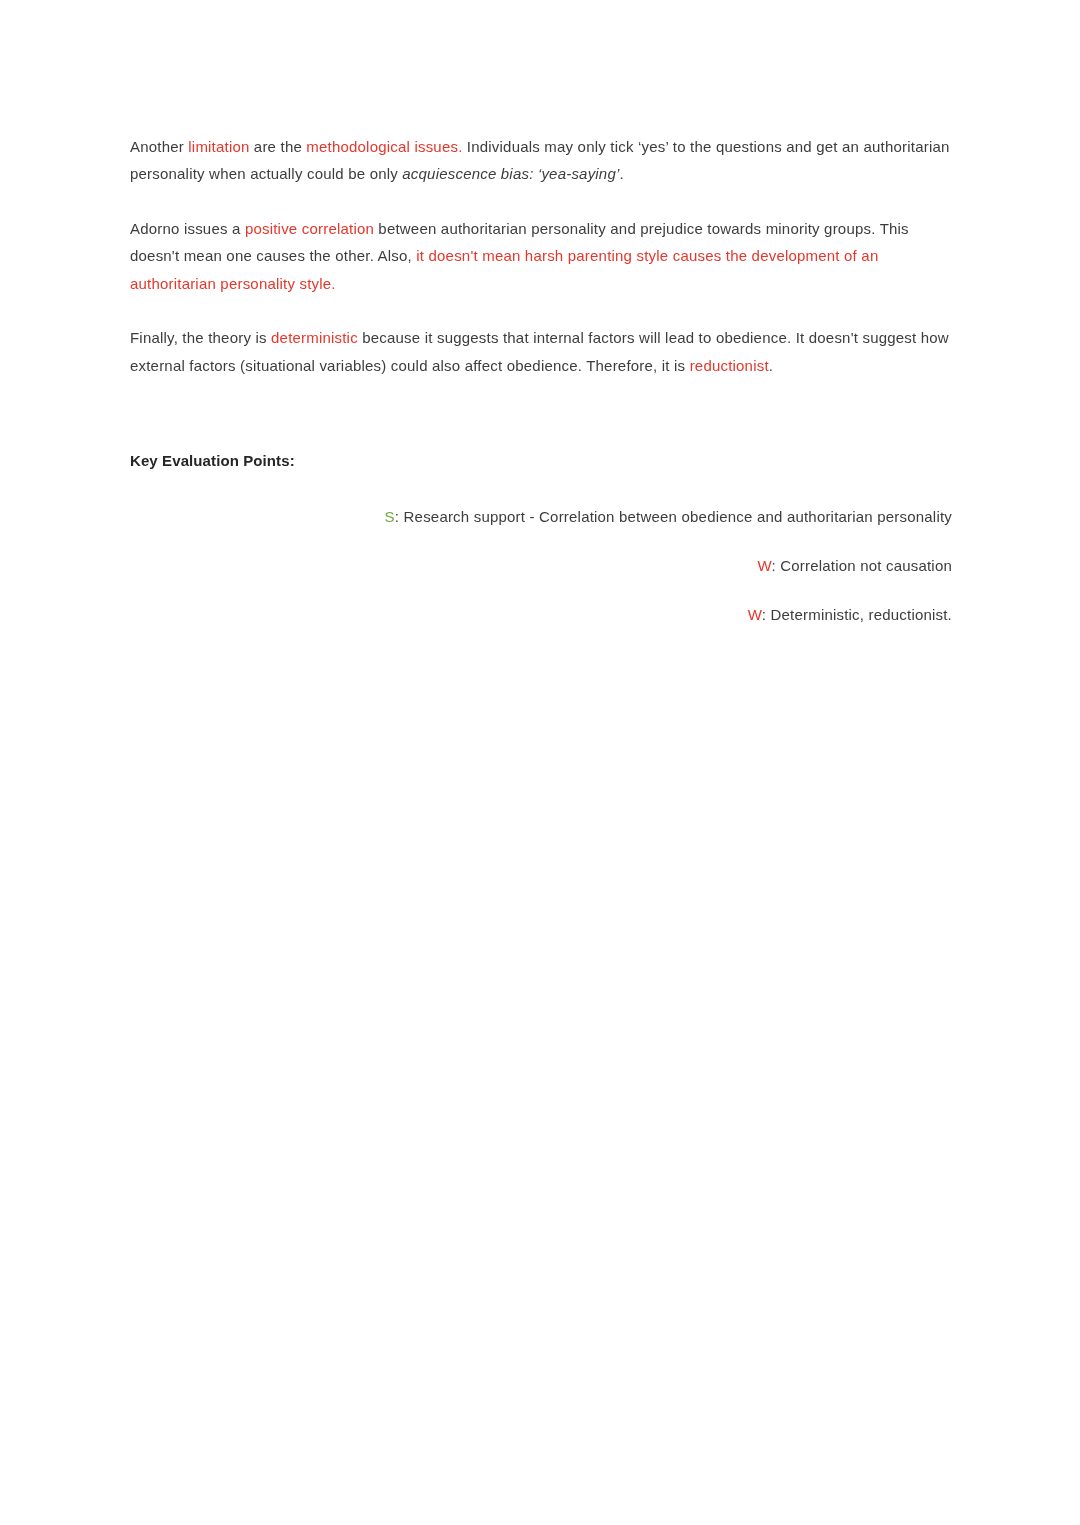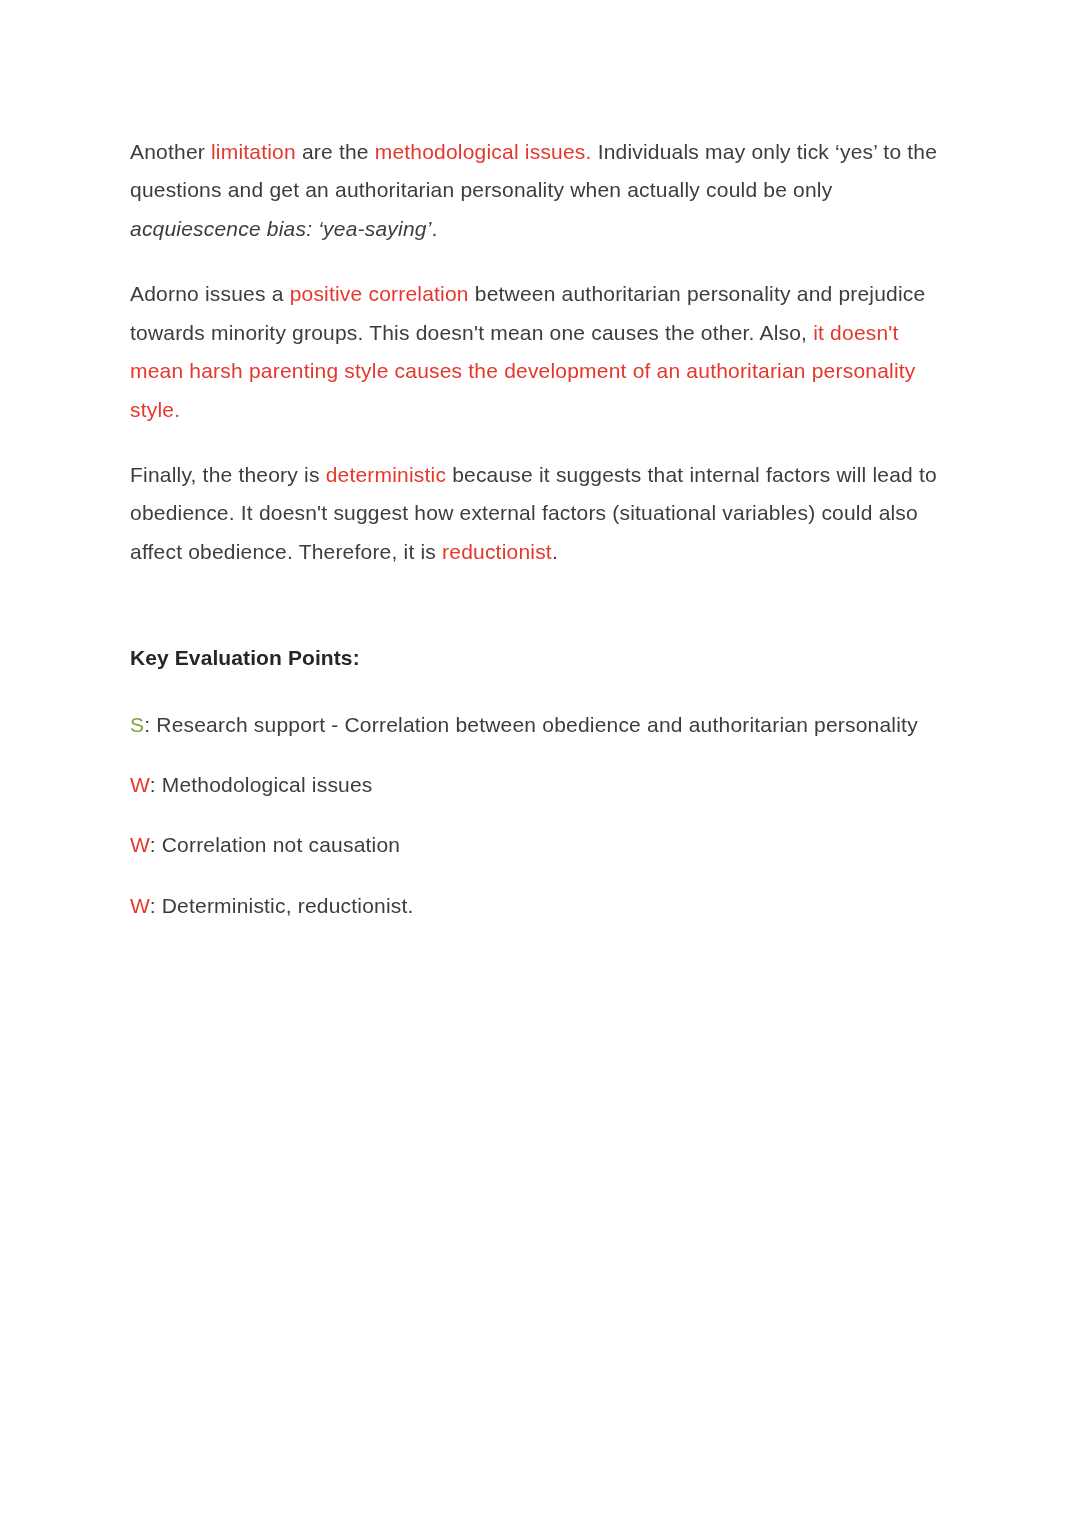--- a/index.html
+++ b/index.html
@@ -19,45 +19,45 @@
     height: 1525px;
     background: #ffffff;
     margin: 0 auto;
     padding: 133px 128px 0 130px;
     font-family: "Liberation Sans", sans-serif;
     color: var(--text-color);
     overflow: hidden;
   }
   .doc-content p {
     margin: 0 0 27px 0;
-    font-size: 21px;
+    font-size: 15px;
     line-height: 1.83;
     letter-spacing: 0.2px;
   }
   .doc-content p.heading {
     margin: 68px 0 28px 0;
     font-weight: bold;
     color: var(--heading-color);
     letter-spacing: 0.1px;
   }
   .doc-content p.list-item {
     margin: 0 0 22px 0;
+    text-align: right;
   }
   .seg-r { color: var(--red); }
   .seg-g { color: var(--green); }
   .seg-i { font-style: italic; }
   .seg-b { font-weight: bold; text-align: center; }
 </style>
 </head>
 <body>
 
 <div class="page">
   <div class="doc-content">
       <p class="paragraph"><span>Another </span><span class="seg-r">limitation</span><span> are the </span><span class="seg-r">methodological issues.</span><span> Individuals may only tick ‘yes’ to the questions and get an authoritarian personality when actually could be only </span><span class="seg-i">acquiescence bias: ‘yea-saying’</span><span>.</span></p>
       <p class="paragraph"><span>Adorno issues a </span><span class="seg-r">positive correlation</span><span> between authoritarian personality and prejudice towards minority groups. This doesn't mean one causes the other. Also, </span><span class="seg-r">it doesn't mean harsh parenting style causes the development of an authoritarian personality style.</span></p>
       <p class="paragraph"><span>Finally, the theory is </span><span class="seg-r">deterministic</span><span> because it suggests that internal factors will lead to obedience. It doesn't suggest how external factors (situational variables) could also affect obedience. Therefore, it is </span><span class="seg-r">reductionist</span><span>.</span></p>
       <p class="heading"><span class="seg-b">Key Evaluation Points:</span></p>
       <p class="list-item"><span class="seg-g">S</span><span>: Research support - Correlation between obedience and authoritarian personality</span></p>
-      <p class="list-item"><span class="seg-r">W</span><span>: Methodological issues</span></p>
       <p class="list-item"><span class="seg-r">W</span><span>: Correlation not causation</span></p>
       <p class="list-item"><span class="seg-r">W</span><span>: Deterministic, reductionist.</span></p>
     </div>
 </div>
 
 </body></html>

